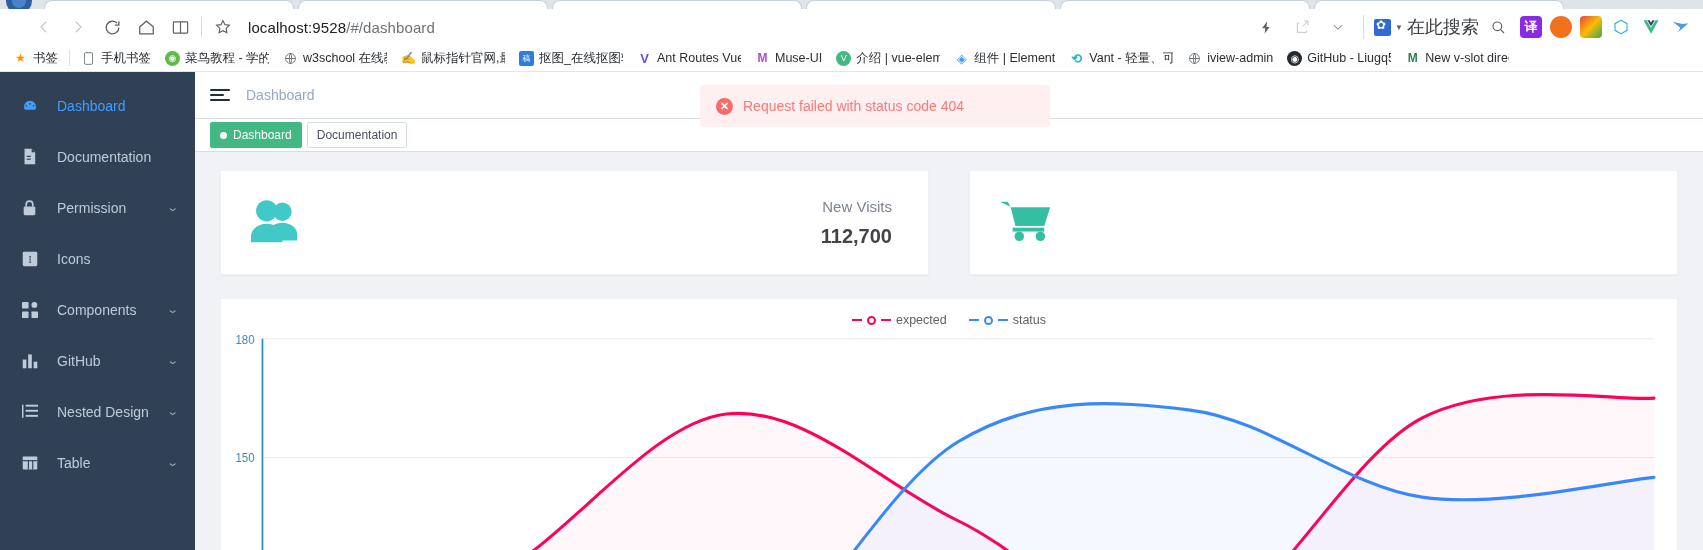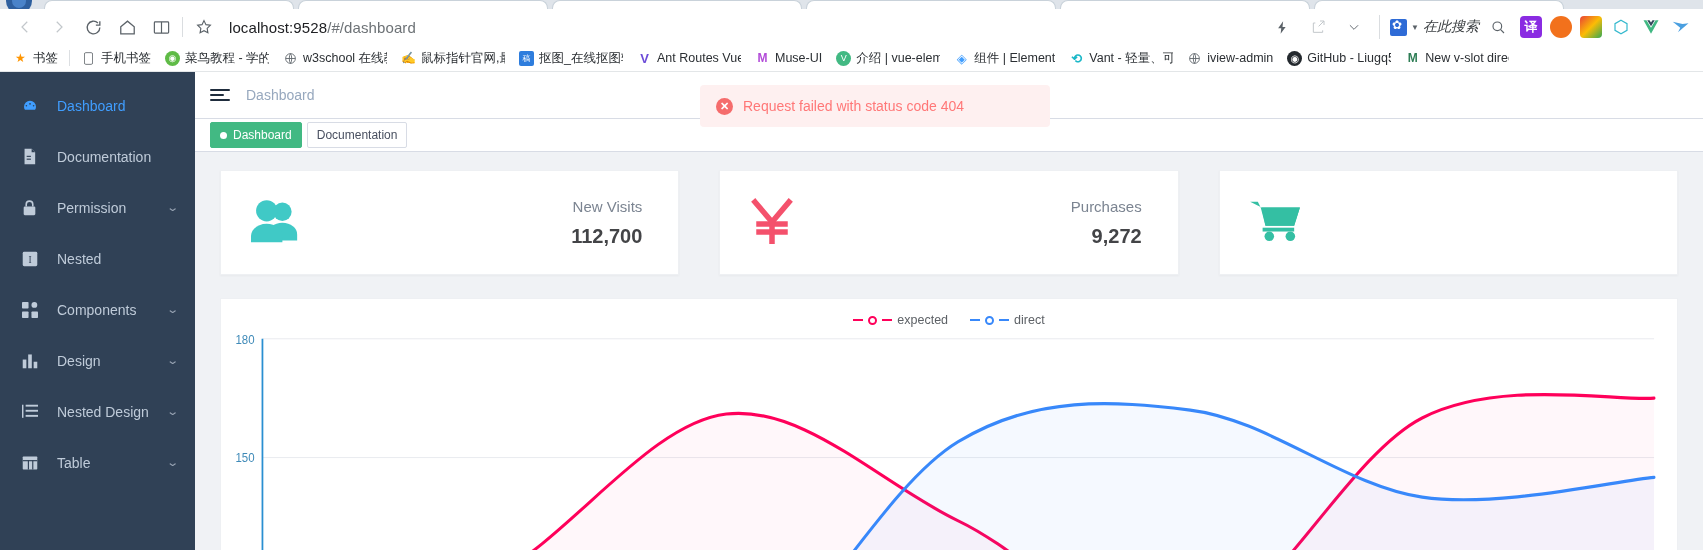--- a/index.html
+++ b/index.html
@@ -27,21 +27,21 @@
     position: absolute; left: 6px; top: -12px; width: 26px; height: 26px;
     border-radius: 50%; background: #2e5f9e;
   }
   #tab-logo::after{
     content:""; position:absolute; left:6px; top:6px; width:14px; height:14px;
     border-radius:50%; background:#4a83c9;
   }
 
   #toolbar {
     height: 36px; display: flex; align-items: center; gap: 0px;
-    padding: 0 8px; background: #ffffff;
+    padding: 0 8px; background: #ffffff; margin-left: 19px;
   }
   .tb-btn {
     width: 34px; height: 30px; display: flex; align-items: center;
     justify-content: center; color: #5b6268; flex: none;
   }
   .tb-btn.disabled { color: #c2c7cb; }
   .tb-sep { width:1px; height:20px; background:#dadde0; margin:0 4px; flex:none;}
   #url-bar {
     flex: 1; height: 30px; display: flex; align-items: center;
     font-size: 15px; color: #202124; padding-left: 8px;
@@ -56,21 +56,21 @@
   }
   #search-box .bd-icon {
     width: 17px; height: 17px; background: #2e6bd6; border-radius: 2px;
     position: relative; display: inline-block;
   }
   #search-box .bd-icon::after{
     content:"\273F"; position:absolute; left:2px; top:-2px; color:#fff;
     font-size:12px; line-height:17px;
   }
   #search-box .caret { font-size: 8px; color:#5b6268; }
-  #search-box .ph { font-size: 14px; color: #3c4043; font-style: italic; }
+  #search-box .ph { font-size: 18px; color: #3c4043; }
   .ext-icon {
     width: 22px; height: 22px; border-radius: 4px; margin: 0 3px;
     display:flex; align-items:center; justify-content:center;
     font-size: 13px; color:#fff; font-weight:bold; flex:none;
   }
 
   
   #bookmarks {
     height: 27px; display: flex; align-items: center; gap: 0;
     padding: 0 6px; background: #ffffff;
@@ -402,21 +402,21 @@
       <span class="chev">⌄</span>
     </div>
 
     <div class="side-item">
       <span class="s-icon">
         <svg width="16" height="16" viewBox="0 0 22 22" fill="none">
             <rect x="1" y="1" width="20" height="20" rx="2" fill="currentColor"></rect>
             <text x="11" y="16" font-size="13" text-anchor="middle" fill="#304156" font-family="serif">I</text>
           </svg>
       </span>
-      <span class="side-label">Nested</span>
+      <span class="side-label">Icons</span>
     </div>
 
     <div class="side-item">
       <span class="s-icon">
         <svg width="16" height="16" viewBox="0 0 22 22" fill="currentColor">
             <rect x="0" y="0" width="9" height="9" rx="1"></rect>
             <circle cx="17" cy="4" r="4"></circle>
             <rect x="0" y="13" width="9" height="9" rx="1"></rect>
             <rect x="13" y="13" width="9" height="9" rx="1"></rect>
           </svg>
@@ -426,21 +426,21 @@
     </div>
 
     <div class="side-item">
       <span class="s-icon">
         <svg width="16" height="16" viewBox="0 0 22 22" fill="currentColor">
             <rect x="1" y="9" width="5" height="12"></rect>
             <rect x="8.5" y="2" width="5" height="19"></rect>
             <rect x="16" y="12" width="5" height="9"></rect>
           </svg>
       </span>
-      <span class="side-label">Design</span>
+      <span class="side-label">GitHub</span>
       <span class="chev">⌄</span>
     </div>
 
     <div class="side-item">
       <span class="s-icon">
         <svg width="16" height="16" viewBox="0 0 22 22" fill="currentColor">
             <rect x="0" y="1" width="2" height="18"></rect>
             <rect x="5" y="1" width="17" height="2.6"></rect>
             <rect x="5" y="8" width="17" height="2.6"></rect>
             <rect x="5" y="15" width="17" height="2.6"></rect>
@@ -503,36 +503,20 @@
               <path d="M17 26C7.6 26 0 32 0 39.5V46h34v-6.5C34 32 26.4 26 17 26z" fill="#40c9c6"></path>
             </svg>
           </span>
           <span class="txt">
             <div class="t-label">New Visits</div>
             <div class="t-value">112,700</div>
           </span>
         </div>
 
 
-        <div class="stat-card">
-          <span class="ico">
-            <svg width="44" height="46" viewBox="0 0 44 46">
-              <g stroke="#f4516c" stroke-width="5.5" fill="none" stroke-linecap="square">
-                <path d="M5 4 L22 24 L39 4"></path>
-                <path d="M9 26 H35"></path>
-                <path d="M9 34 H35"></path>
-                <path d="M22 24 V44"></path>
-              </g>
-            </svg>
-          </span>
-          <span class="txt">
-            <div class="t-label">Purchases</div>
-            <div class="t-value">9,272</div>
-          </span>
-        </div>
 
         <div class="stat-card">
           <span class="ico">
             <svg width="52" height="44" viewBox="0 0 54 46" fill="#34bfa3">
               <path d="M0 3h8l3 6h41l-6 19H16L12 9"></path>
               <path d="M11 9h41l-6 19H16z"></path>
               <circle cx="20" cy="39" r="5"></circle>
               <circle cx="42" cy="39" r="5"></circle>
               <rect x="13" y="30" width="33" height="4"></rect>
             </svg>
@@ -550,21 +534,21 @@
           <span class="leg">
             <span class="line" style="background:#FF005A;"></span>
             <span class="ring" style="border-color:#FF005A;"></span>
             <span class="line" style="background:#FF005A;"></span>
             <span>expected</span>
           </span>
           <span class="leg">
             <span class="line" style="background:#3888fa;"></span>
             <span class="ring" style="border-color:#3888fa;"></span>
             <span class="line" style="background:#3888fa;"></span>
-            <span>direct</span>
+            <span>status</span>
           </span>
         </div>
 
         <svg id="plot" viewBox="0 0 1651 400" preserveAspectRatio="none">
             <line x1="47" y1="398" x2="1625" y2="398" stroke="#e8eaee" stroke-width="1"></line>
             <line x1="47" y1="278.6666666666667" x2="1625" y2="278.6666666666667" stroke="#e8eaee" stroke-width="1"></line>
             <line x1="47" y1="159.33333333333334" x2="1625" y2="159.33333333333334" stroke="#e8eaee" stroke-width="1"></line>
             <line x1="47" y1="40" x2="1625" y2="40" stroke="#e8eaee" stroke-width="1"></line>
             <line x1="47" y1="40" x2="47" y2="398" stroke="#2a8fd1" stroke-width="2"></line>
             <text x="38" y="403" text-anchor="end" fill="#3f8ab8" font-size="13" font-family="&quot;Liberation Sans&quot;, sans-serif">90</text>

